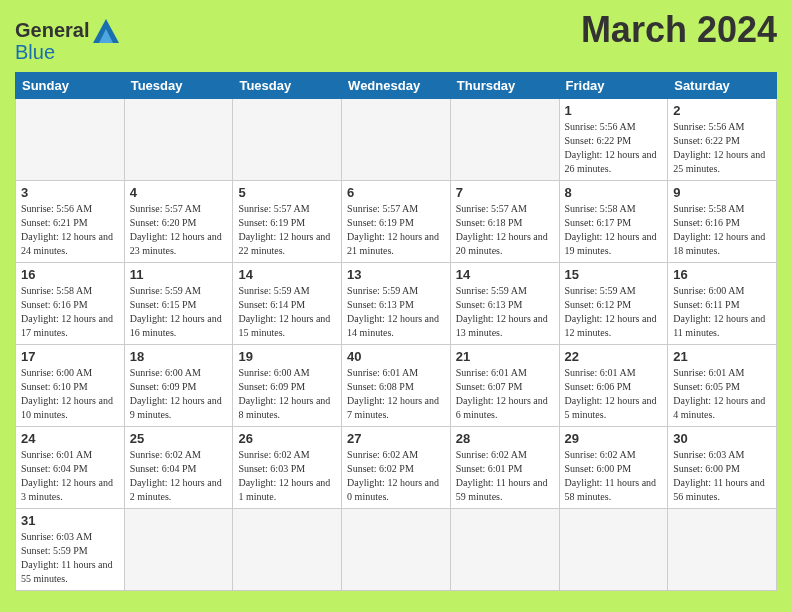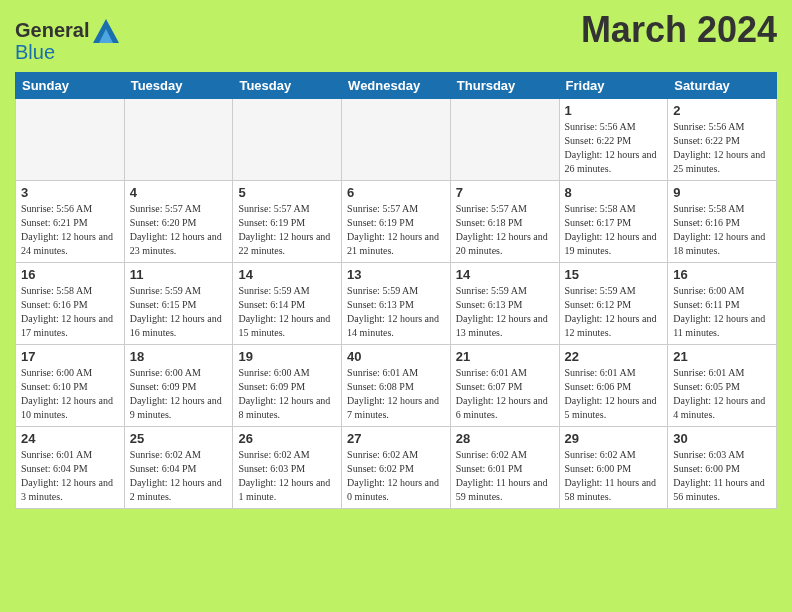--- a/index.html
+++ b/index.html
@@ -319,15 +319,29 @@
 Sunset: 6:00 PM
 Daylight: 11 hours and 58 minutes.</div>
           </td>
           <td>
             <span class="day-number">30</span>
             <div class="day-info" style="white-space: pre-line;">Sunrise: 6:03 AM
 Sunset: 6:00 PM
 Daylight: 11 hours and 56 minutes.</div>
           </td>
         </tr>
+        <tr class="last-row">
+          <td>
+            <span class="day-number">31</span>
+            <div class="day-info" style="white-space: pre-line;">Sunrise: 6:03 AM
+Sunset: 5:59 PM
+Daylight: 11 hours and 55 minutes.</div>
+          </td>
+          <td class="empty"></td>
+          <td class="empty"></td>
+          <td class="empty"></td>
+          <td class="empty"></td>
+          <td class="empty"></td>
+          <td class="empty"></td>
+        </tr>
       </tbody>
   </table>
 </div>
 
 </body></html>

